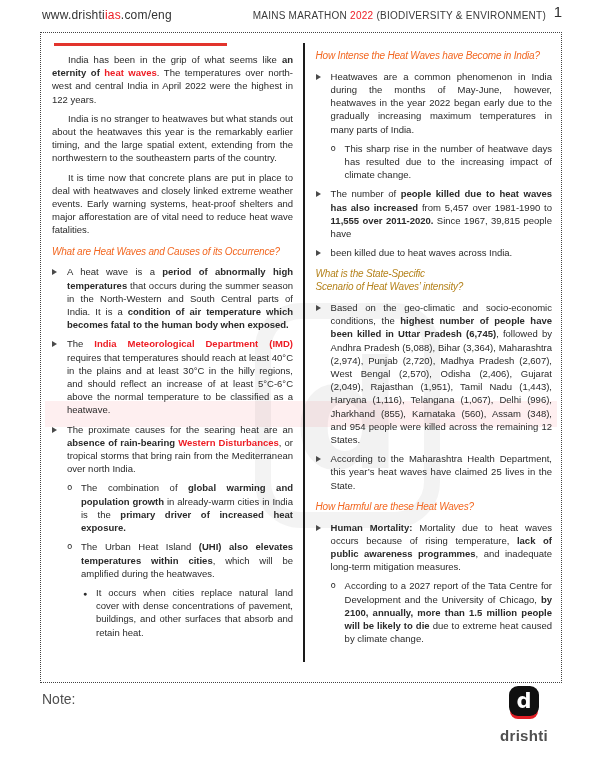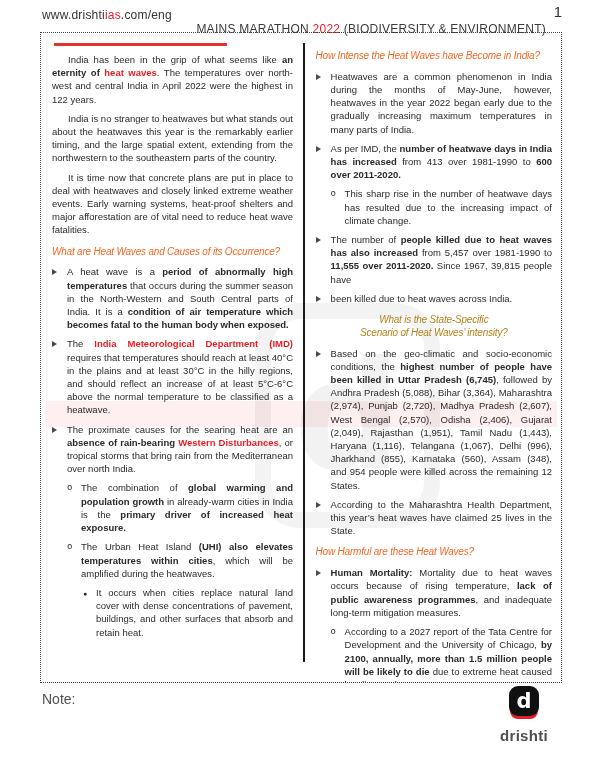--- a/index.html
+++ b/index.html
@@ -10,21 +10,21 @@
     --body-text:#2a2a2a;
   }
   *{box-sizing:border-box;}
   html,body{margin:0;padding:0;background:#ffffff;}
   .page{
     position:relative;width:600px;height:776px;background:#ffffff;overflow:hidden;
     font-family:"Liberation Sans",sans-serif;color:var(--body-text);
   }
   
   .header-url{position:absolute;left:42px;top:8px;font-size:12px;color:#333;letter-spacing:.2px;}
-  .header-series{position:absolute;right:54px;top:22px;font-size:12px;color:#3a3a3a;letter-spacing:.25px;}
+  .header-series{position:absolute;right:54px;top:10px;font-size:10px;color:#3a3a3a;letter-spacing:.25px;}
   .red{color:var(--accent-red);}
   .page-number{position:absolute;right:38px;top:3px;font-size:15px;font-weight:400;color:#2f2f2f;}
   
   .content{
     position:absolute;left:40px;top:32px;width:522px;height:651px;
     border:1.6px dotted #424242;display:flex;padding:8px 9px 0 11px;overflow:hidden;
   }
   .col-left{width:241px;flex:0 0 241px;position:relative;z-index:2;}
   .divider{flex:0 0 1.6px;width:1.6px;background:#1a1a1a;margin:2px 11px 20px 10px;position:relative;z-index:2;}
   .col-right{flex:1;position:relative;z-index:2;}
@@ -40,21 +40,21 @@
   .title-rule{height:3px;width:173px;background:var(--title-red);margin:2px 0 7px 2px;}
   .article-title{
     margin:0 2px 9px 2px;font-family:"DejaVu Serif",serif;font-weight:bold;
     font-size:19px;line-height:26px;color:var(--title-red);letter-spacing:.2px;
   }
   
   .blocks{font-size:9.5px;line-height:13.2px;}
   .p{text-align:justify;text-indent:16px;margin:0 0 6px 0;}
   .sec-heading{font-style:italic;font-weight:normal;font-size:10px;line-height:12.8px;letter-spacing:-.2px;margin:9px 0 7px 0;}
   .sec-heading.orange{color:var(--heading-orange);}
-  .sec-heading.gold{color:var(--heading-gold);text-align:center;}
+  .sec-heading.gold{color:var(--heading-gold);}
   .b1,.b2,.b3{display:flex;margin:0 0 6px 0;}
   .b1 .marker{flex:0 0 15px;}
   .b2{margin-left:15px;}
   .b2 .marker{flex:0 0 14px;font-family:"DejaVu Sans Mono",monospace;font-size:9px;}
   .b3{margin-left:31px;}
   .b3 .marker{flex:0 0 13px;font-size:7px;padding-top:1px;}
   .runs{flex:1;text-align:justify;}
   .run-b{font-weight:bold;}
   .run-r{font-weight:bold;color:var(--accent-red);}
   .arrow{display:inline-block;width:0;height:0;margin-top:3px;
@@ -123,24 +123,20 @@
 
     <div class="col-right">
       <div class="blocks">
           <div class="sec-heading orange">
             <div>How Intense the Heat Waves have Become in India?</div>
           </div>
           <div class="b1">
             <span class="marker"><span class="arrow"></span></span>
             <span class="runs"><span>Heatwaves are a common phenomenon in India during the months of May-June, however, heatwaves in the year 2022 began early due to the gradually increasing maximum temperatures in many parts of India.</span></span>
           </div>
-          <div class="b1">
-            <span class="marker"><span class="arrow"></span></span>
-            <span class="runs"><span>As per IMD, the </span><span class="run-b">number of heatwave days in India has increased</span><span> from 413 over 1981-1990 to </span><span class="run-b">600 over 2011-2020.</span></span>
-          </div>
           <div class="b2">
             <span class="marker">o</span>
             <span class="runs"><span>This sharp rise in the number of heatwave days has resulted due to the increasing impact of climate change.</span></span>
           </div>
           <div class="b1">
             <span class="marker"><span class="arrow"></span></span>
             <span class="runs"><span>The number of </span><span class="run-b">people killed due to heat waves has also increased</span><span> from 5,457 over 1981-1990 to </span><span class="run-b">11,555 over 2011-2020.</span><span> Since 1967, 39,815 people have</span></span>
           </div>
           <div class="b1">
             <span class="marker"><span class="arrow"></span></span>

